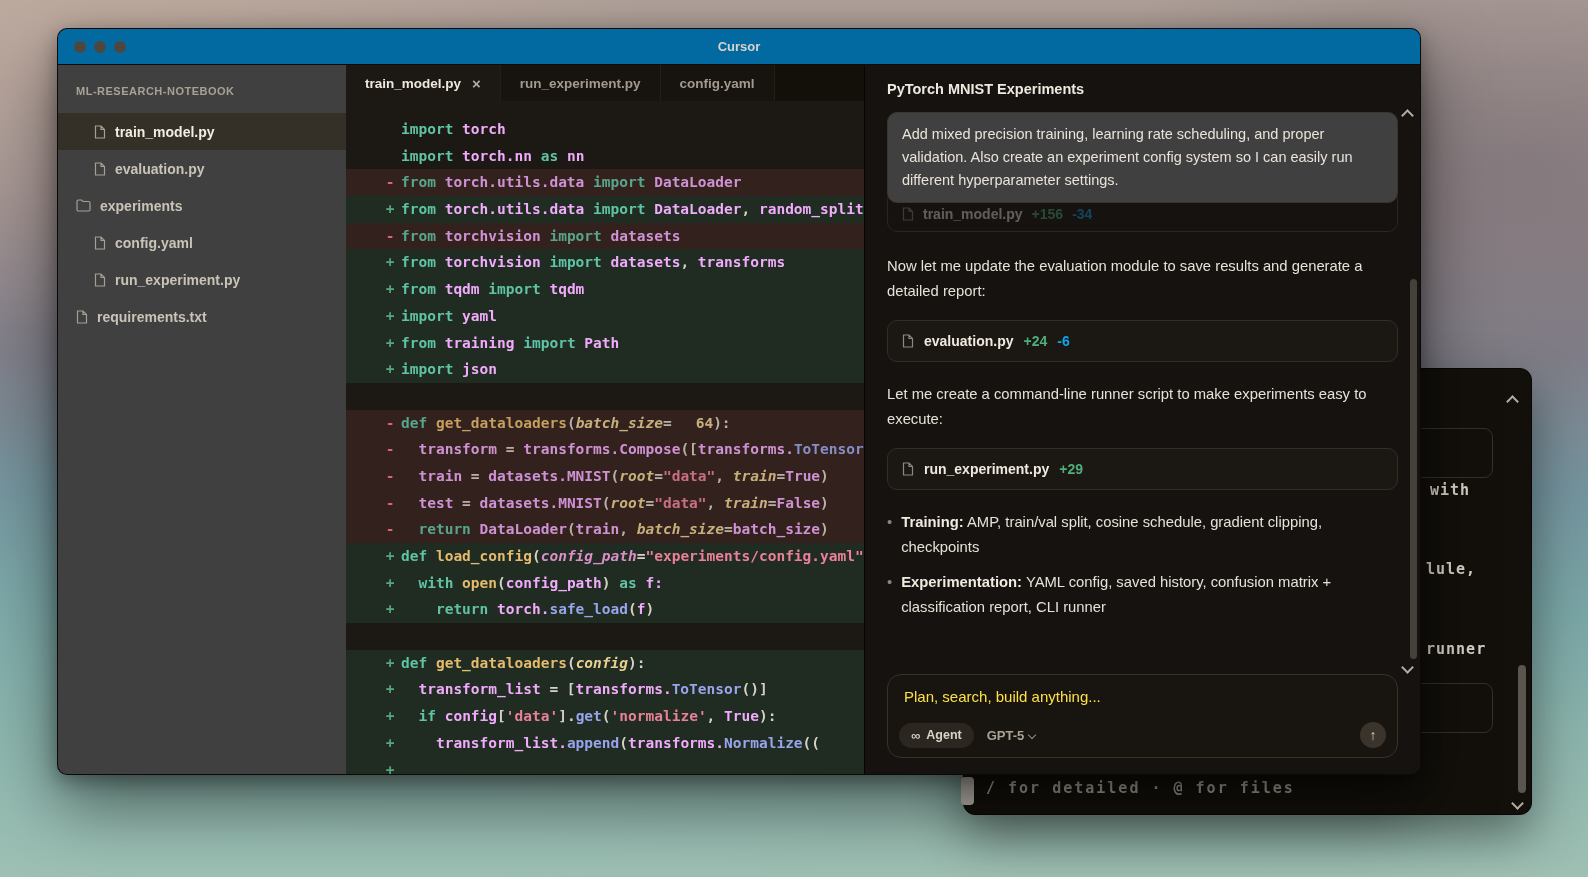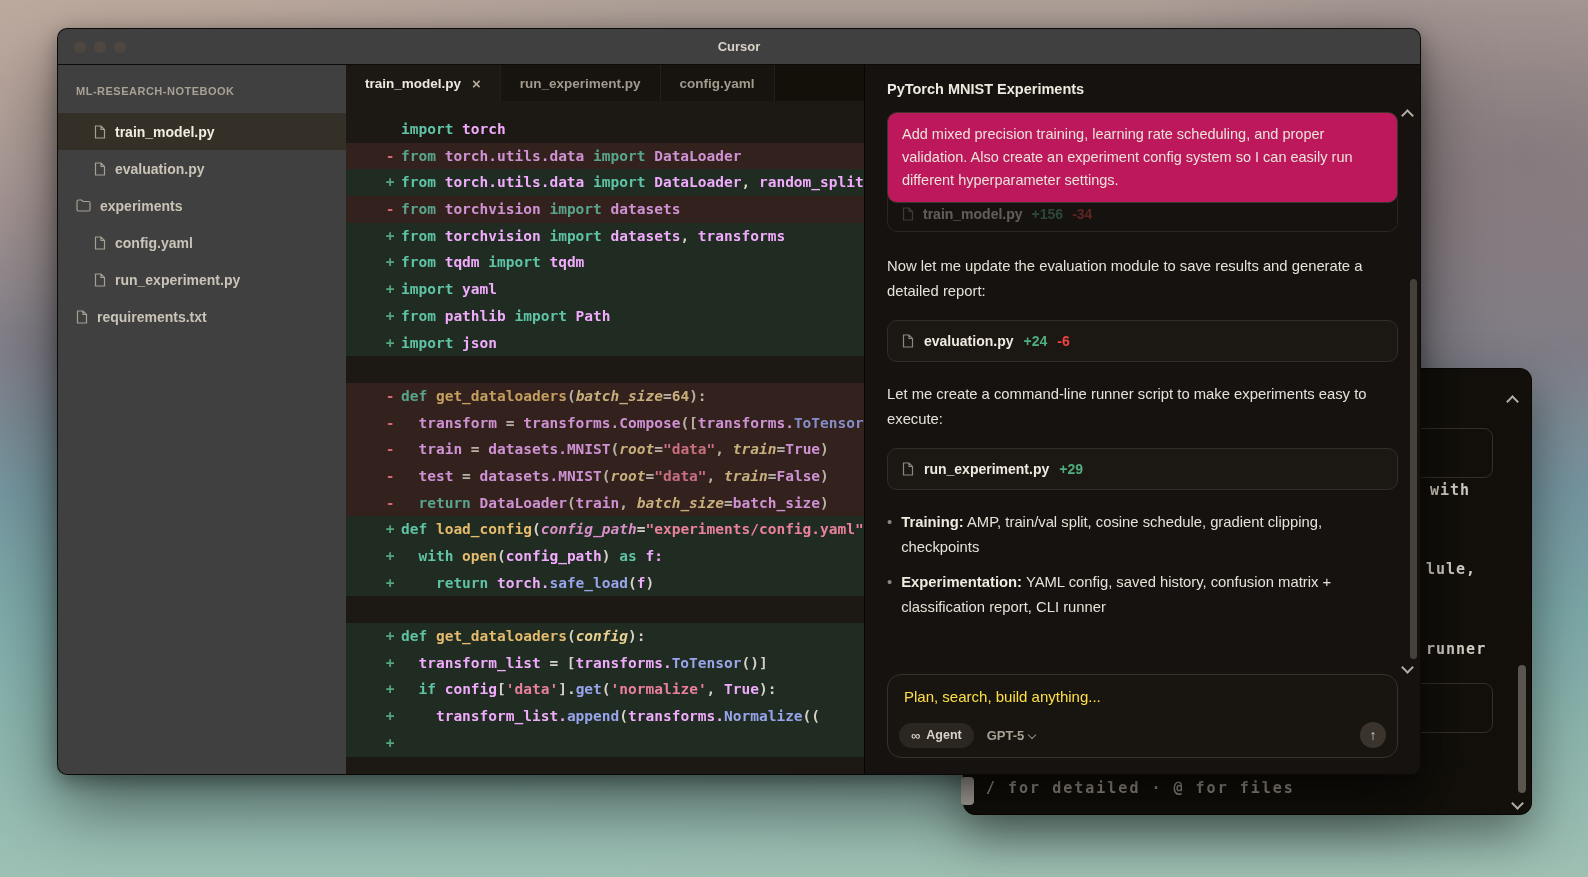--- a/index.html
+++ b/index.html
@@ -32,21 +32,21 @@
   .chev.up   { transform:rotate(45deg); }
   .chev.down { transform:rotate(225deg); }
 
   
   .win {
     position:absolute; left:57px; top:28px; width:1364px; height:747px;
     background:#1b1713; border-radius:10px; overflow:hidden; z-index:2;
     box-shadow:0 30px 70px rgba(0,0,0,.5), 0 6px 20px rgba(0,0,0,.35);
     border:1px solid rgba(0,0,0,.55);
   }
-  .titlebar { height:36px; background:#404040; border-bottom:1px solid #0d0b08; display:flex; align-items:center; position:relative; }
+  .titlebar { height:36px; background:#0369a1; border-bottom:1px solid #0d0b08; display:flex; align-items:center; position:relative; }
   .dots { position:absolute; left:16px; display:flex; gap:8px; }
   .dot { width:12px; height:12px; border-radius:50%; background:#4d4740; }
   .wtitle { flex:1; text-align:center; color:#d9d3c9; font-size:13px; font-weight:700; }
 
   .winbody { display:flex; height:709px; }
 
   
   .sidebar { width:288px; flex:none; background:#404040; padding-top:10px; }
   .sb-h { color:#a9a194; font-size:11px; font-weight:700; letter-spacing:.5px; padding:10px 18px 16px; }
   .row { height:37px; display:flex; align-items:center; gap:9px; color:#cac3b7; font-size:14px; font-weight:600; cursor:default; }
@@ -61,30 +61,30 @@
   .tab.active { background:#1c1814; color:#eee8de; }
   .tab .x { color:#b5ada0; font-size:15px; line-height:1; }
   .code { flex:1; overflow:hidden; padding-top:15px; font:700 14.5px "DejaVu Sans Mono", monospace; }
   .cl { height:26.7px; line-height:26.7px; white-space:pre; position:relative; padding-left:55px; overflow:hidden; }
   .cl .gut { position:absolute; left:36px; width:16px; text-align:center; }
   .cl.add { background:#202b21; } .cl.del { background:#33211d; }
   .gut.plus { color:#57a77c; } .gut.minus { color:#d6666e; }
   .cl.del .lc { opacity:.82; }
   .tk-kw  { color:#5fc3a6; } .tk-id { color:#f0abfc; } .tk-fn { color:#e5bb6d; }
   .tk-par { color:#e8cf92; font-style:italic; } .tk-parp { color:#d98fc7; font-style:italic; }
-  .tk-str { color:#ea8099; } .tk-mth { color:#98a5ec; } .tk-num { color:#e8cf92; } .tk-pun { color:#d6d0c6; }
+  .tk-str { color:#ea8099; } .tk-mth { color:#98a5ec; } .tk-num { color:#e8cf92;margin-left:24px; } .tk-pun { color:#d6d0c6; }
 
   
   .chat { flex:1; background:#151210; border-left:1px solid #060504; position:relative; padding:0 22px; overflow:hidden; }
   .chat-h { font-size:14.5px; font-weight:700; color:#efe9df; padding:16px 0 15px; }
-  .bubble { position:relative; z-index:2; border:1px solid #3b352c; background:#be185d; border-radius:10px; padding:10px 14px; color:#e9e3d9; font-size:14.5px; line-height:23px; }
+  .bubble { position:relative; z-index:2; border:1px solid #3b352c; background:#404040; border-radius:10px; padding:10px 14px; color:#e9e3d9; font-size:14.5px; line-height:23px; }
   .fgroup { position:relative; z-index:1; height:42px; border:1px solid #2b2620; border-radius:10px; margin-top:-13px; margin-bottom:22px; display:flex; align-items:flex-end; padding:0 14px 9px; }
   .frow { display:flex; align-items:center; gap:9px; opacity:.35; font-size:14px; }
   .fname { color:#efe9df; font-weight:700; }
-  .plus { color:#4fae7d; font-weight:600; } .minus { color:#ef4444; font-weight:600; }
+  .plus { color:#4fae7d; font-weight:600; } .minus { color:#0ea5e9; font-weight:600; }
   .cmsg { color:#e7e1d7; font-size:14.8px; line-height:25px; margin-bottom:16px; }
   .fcard { border:1px solid #322d26; background:#1b1712; border-radius:10px; height:42px; display:flex; align-items:center; gap:10px; padding:0 14px; margin-bottom:20px; font-size:14px; }
   .bul { display:flex; gap:9px; color:#e7e1d7; font-size:14.8px; line-height:25px; margin-bottom:10px; }
   .bul b { color:#f0eadf; }
   .bdot { color:#8b847a; }
   .inputbox { position:absolute; left:22px; right:22px; bottom:16px; height:84px; border:1px solid #37312a; border-radius:14px; background:#18140f; }
   .ph { color:#fde047; font-size:15px; padding:13px 16px 0; }
   .irow { position:absolute; left:11px; right:11px; bottom:9px; display:flex; align-items:center; gap:13px; }
   .pill { background:#2b2620; border-radius:999px; padding:5px 12px; color:#d9d3c9; font-size:12.5px; font-weight:700; display:flex; align-items:center; gap:6px; }
   .inf { font-size:13px; color:#cfc9bf; }
@@ -174,27 +174,28 @@
             </div>
             <div class="tab">
               <span>run_experiment.py</span>
             </div>
             <div class="tab">
               <span>config.yaml</span>
             </div>
           </div>
         <div class="code" id="code">
             <div class="cl "><span class="lc"><span class="tk-kw">import</span><span class="tk-id"> torch</span></span></div>
+            <div class="cl "><span class="lc"><span class="tk-kw">import</span><span class="tk-id"> torch.nn </span><span class="tk-kw">as</span><span class="tk-id"> nn</span></span></div>
             <div class="cl del"><span class="gut minus">-</span><span class="lc"><span class="tk-kw">from</span><span class="tk-id"> torch.utils.data </span><span class="tk-kw">import</span><span class="tk-id"> DataLoader</span></span></div>
             <div class="cl add"><span class="gut plus">+</span><span class="lc"><span class="tk-kw">from</span><span class="tk-id"> torch.utils.data </span><span class="tk-kw">import</span><span class="tk-id"> DataLoader</span><span class="tk-pun">,</span><span class="tk-id"> random_split</span></span></div>
             <div class="cl del"><span class="gut minus">-</span><span class="lc"><span class="tk-kw">from</span><span class="tk-id"> torchvision </span><span class="tk-kw">import</span><span class="tk-id"> datasets</span></span></div>
             <div class="cl add"><span class="gut plus">+</span><span class="lc"><span class="tk-kw">from</span><span class="tk-id"> torchvision </span><span class="tk-kw">import</span><span class="tk-id"> datasets</span><span class="tk-pun">,</span><span class="tk-id"> transforms</span></span></div>
             <div class="cl add"><span class="gut plus">+</span><span class="lc"><span class="tk-kw">from</span><span class="tk-id"> tqdm </span><span class="tk-kw">import</span><span class="tk-id"> tqdm</span></span></div>
             <div class="cl add"><span class="gut plus">+</span><span class="lc"><span class="tk-kw">import</span><span class="tk-id"> yaml</span></span></div>
-            <div class="cl add"><span class="gut plus">+</span><span class="lc"><span class="tk-kw">from</span><span class="tk-id"> pathlib </span><span class="tk-kw">import</span><span class="tk-id"> Path</span></span></div>
+            <div class="cl add"><span class="gut plus">+</span><span class="lc"><span class="tk-kw">from</span><span class="tk-id"> training </span><span class="tk-kw">import</span><span class="tk-id"> Path</span></span></div>
             <div class="cl add"><span class="gut plus">+</span><span class="lc"><span class="tk-kw">import</span><span class="tk-id"> json</span></span></div>
             <div class="cl "><span class="lc"></span></div>
             <div class="cl del"><span class="gut minus">-</span><span class="lc"><span class="tk-kw">def</span><span class="tk-fn"> get_dataloaders</span><span class="tk-pun">(</span><span class="tk-par">batch_size</span><span class="tk-pun">=</span><span class="tk-num">64</span><span class="tk-pun">):</span></span></div>
             <div class="cl del"><span class="gut minus">-</span><span class="lc"><span class="tk-id">  transform </span><span class="tk-pun">= </span><span class="tk-id">transforms.</span><span class="tk-id">Compose</span><span class="tk-pun">([</span><span class="tk-id">transforms.</span><span class="tk-mth">ToTensor</span><span class="tk-pun">()])</span></span></div>
             <div class="cl del"><span class="gut minus">-</span><span class="lc"><span class="tk-id">  train </span><span class="tk-pun">= </span><span class="tk-id">datasets.MNIST</span><span class="tk-pun">(</span><span class="tk-par">root</span><span class="tk-pun">=</span><span class="tk-str">"data"</span><span class="tk-pun">, </span><span class="tk-par">train</span><span class="tk-pun">=</span><span class="tk-id">True</span><span class="tk-pun">)</span></span></div>
             <div class="cl del"><span class="gut minus">-</span><span class="lc"><span class="tk-id">  test </span><span class="tk-pun">= </span><span class="tk-id">datasets.MNIST</span><span class="tk-pun">(</span><span class="tk-par">root</span><span class="tk-pun">=</span><span class="tk-str">"data"</span><span class="tk-pun">, </span><span class="tk-par">train</span><span class="tk-pun">=</span><span class="tk-id">False</span><span class="tk-pun">)</span></span></div>
             <div class="cl del"><span class="gut minus">-</span><span class="lc"><span class="tk-kw">  return</span><span class="tk-id"> DataLoader</span><span class="tk-pun">(</span><span class="tk-id">train</span><span class="tk-pun">, </span><span class="tk-par">batch_size</span><span class="tk-pun">=</span><span class="tk-id">batch_size</span><span class="tk-pun">)</span></span></div>
             <div class="cl add"><span class="gut plus">+</span><span class="lc"><span class="tk-kw">def</span><span class="tk-fn"> load_config</span><span class="tk-pun">(</span><span class="tk-parp">config_path</span><span class="tk-pun">=</span><span class="tk-str">"experiments/config.yaml"</span><span class="tk-pun">):</span></span></div>
             <div class="cl add"><span class="gut plus">+</span><span class="lc"><span class="tk-id">  </span><span class="tk-kw">with</span><span class="tk-fn"> open</span><span class="tk-pun">(</span><span class="tk-id">config_path</span><span class="tk-pun">) </span><span class="tk-kw">as</span><span class="tk-id"> f:</span></span></div>
             <div class="cl add"><span class="gut plus">+</span><span class="lc"><span class="tk-id">    </span><span class="tk-kw">return</span><span class="tk-id"> torch.</span><span class="tk-mth">safe_load</span><span class="tk-pun">(</span><span class="tk-id">f</span><span class="tk-pun">)</span></span></div>

